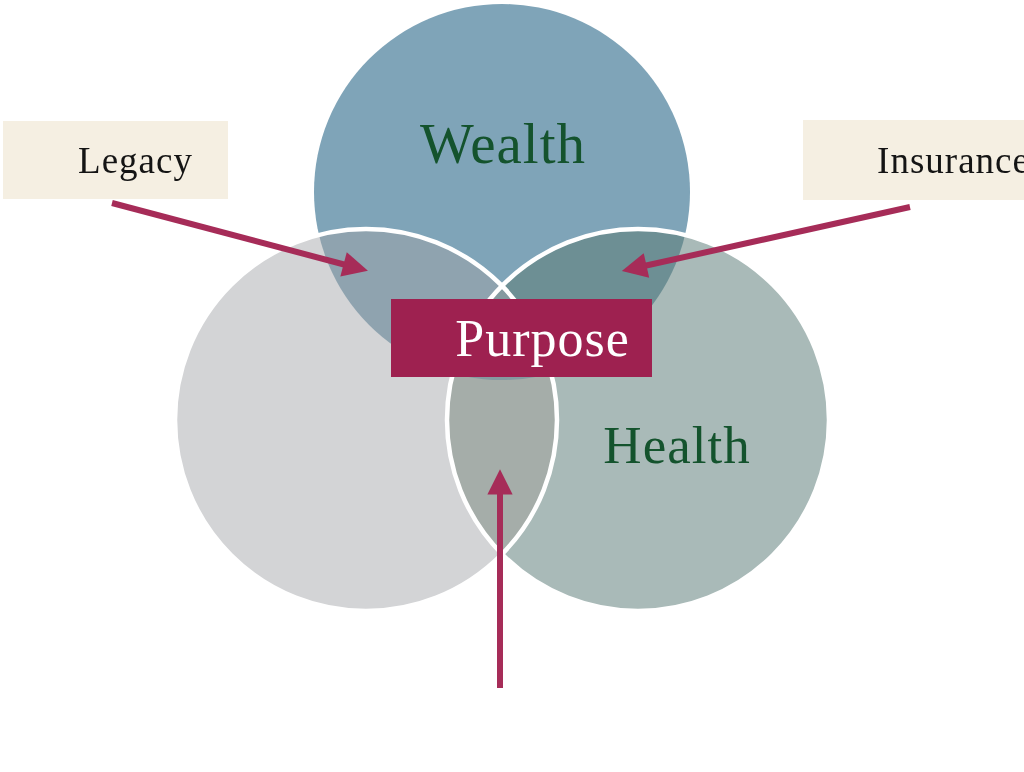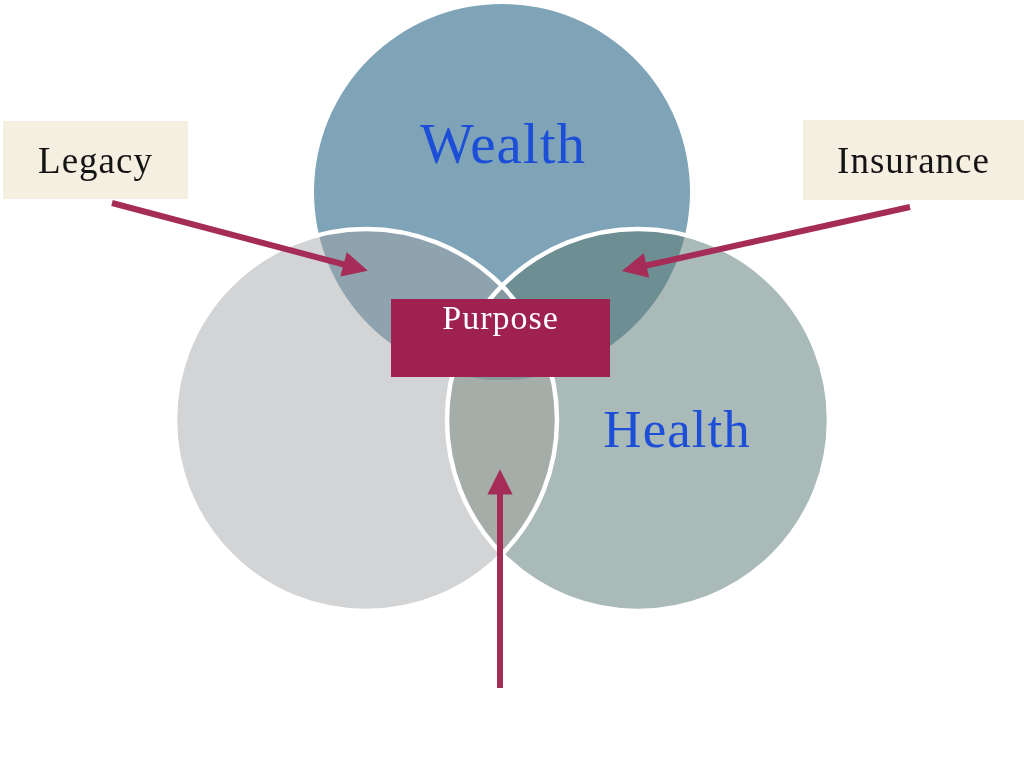--- a/index.html
+++ b/index.html
@@ -19,46 +19,49 @@
   }
   .stage svg {
     position: absolute;
     left: 0; top: 0;
     width: 1024px;
     height: 772px;
   }
   .label {
     position: absolute;
     transform: translate(-50%, -50%);
-    color: #1d4ed8;
+    color: #14532d;
     white-space: nowrap;
     letter-spacing: 1px;
   }
   .label.wealth { font-size: 57px; }
   .label.estate, .label.health { font-size: 53px; }
   .purpose-box {
     position: absolute;
     left: 391px; top: 299px;
     width: 219px; height: 78px;
     background: #9e2150;
     display: flex;
+    align-items: center;
     justify-content: center;
     color: #ffffff;
-    font-size: 34px;
+    font-size: 52px;
     letter-spacing: 1px;
+    padding-left: 42px;
   }
   .callout-box {
     position: absolute;
     background: #f5efe2;
     display: flex;
     align-items: center;
     justify-content: center;
     color: #141414;
     font-size: 37px;
     letter-spacing: 1px;
+    padding-left: 40px;
   }
   .callout-box.legacy    { left: 3px;   top: 121px; width: 185px; height: 78px; }
   .callout-box.insurance { left: 803px; top: 120px; width: 221px; height: 80px; align-items: center; }
   .callout-box.mental    { left: 388px; top: 690px; width: 220px; height: 82px; }
 </style>
 </head>
 <body>
 
 <div class="stage">
 
@@ -100,21 +103,21 @@
 
     <circle cx="366" cy="420" r="191" fill="none" stroke="#ffffff" stroke-width="4.5"></circle>
     <circle cx="638" cy="420" r="191" fill="none" stroke="#ffffff" stroke-width="4.5"></circle>
 
     <line x1="112" y1="203" x2="346" y2="265" stroke-width="6" marker-end="url(#arrowhead)" stroke="#a62c58"></line>
     <line x1="910" y1="207" x2="644" y2="266" stroke-width="6" marker-end="url(#arrowhead)" stroke="#a62c58"></line>
     <line x1="500" y1="688" x2="500" y2="492" stroke-width="6" marker-end="url(#arrowhead)" stroke="#a62c58"></line>
   </svg>
 
   <div class="label wealth" style="left:503px; top:143px;">Wealth</div>
-  <div class="label health" style="left:677px; top:429px;">Health</div>
+  <div class="label health" style="left:677px; top:445px;">Health</div>
 
   <div class="purpose-box">
     <span>Purpose</span>
   </div>
 
   <div class="callout-box legacy">
     <span>Legacy</span>
   </div>
   <div class="callout-box insurance">
     <span>Insurance</span>

